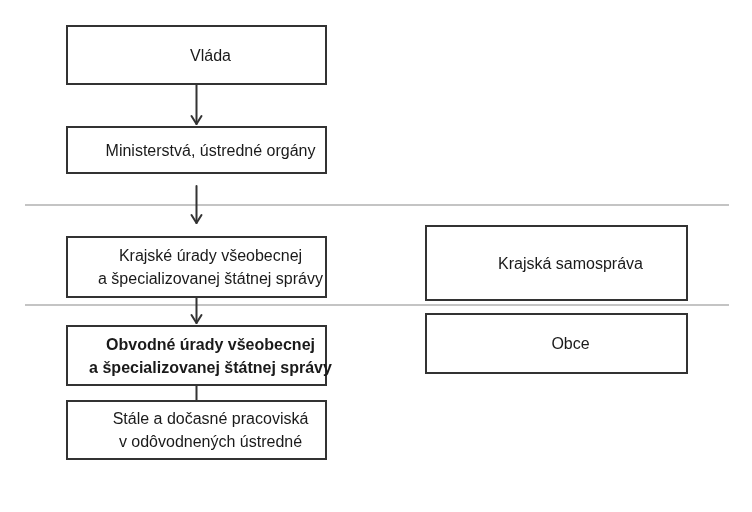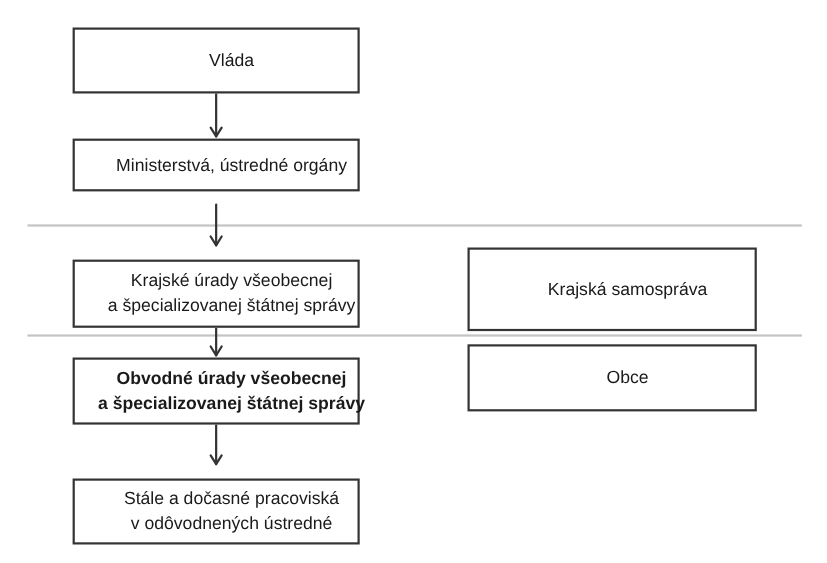--- a/index.html
+++ b/index.html
@@ -30,21 +30,21 @@
     align-items: center;
     padding-left: 28px;
   }
   .node span { display: block; white-space: nowrap; }
 
   
   .n-vlada        { left: 66px;  top: 25px;  width: 261px; height: 60px; }
   .n-ministerstva { left: 66px;  top: 126px; width: 261px; height: 48px; justify-content: center; }
   .n-krajske      { left: 66px;  top: 236px; width: 261px; height: 62px; }
   .n-obvodne      { left: 66px;  top: 325px; width: 261px; height: 61px; font-weight: bold; }
-  .n-stale        { left: 66px;  top: 435px; width: 261px; height: 60px; }
+  .n-stale        { left: 66px;  top: 400px; width: 261px; height: 60px; }
   
   .n-samosprava   { left: 425px; top: 225px; width: 263px; height: 76px; }
   .n-obce         { left: 425px; top: 313px; width: 263px; height: 61px; }
 
   .divider {
     position: absolute;
     left: 25px;
     width: 704px;
     height: 0;
     border-top: 2px solid #c4c4c4;

